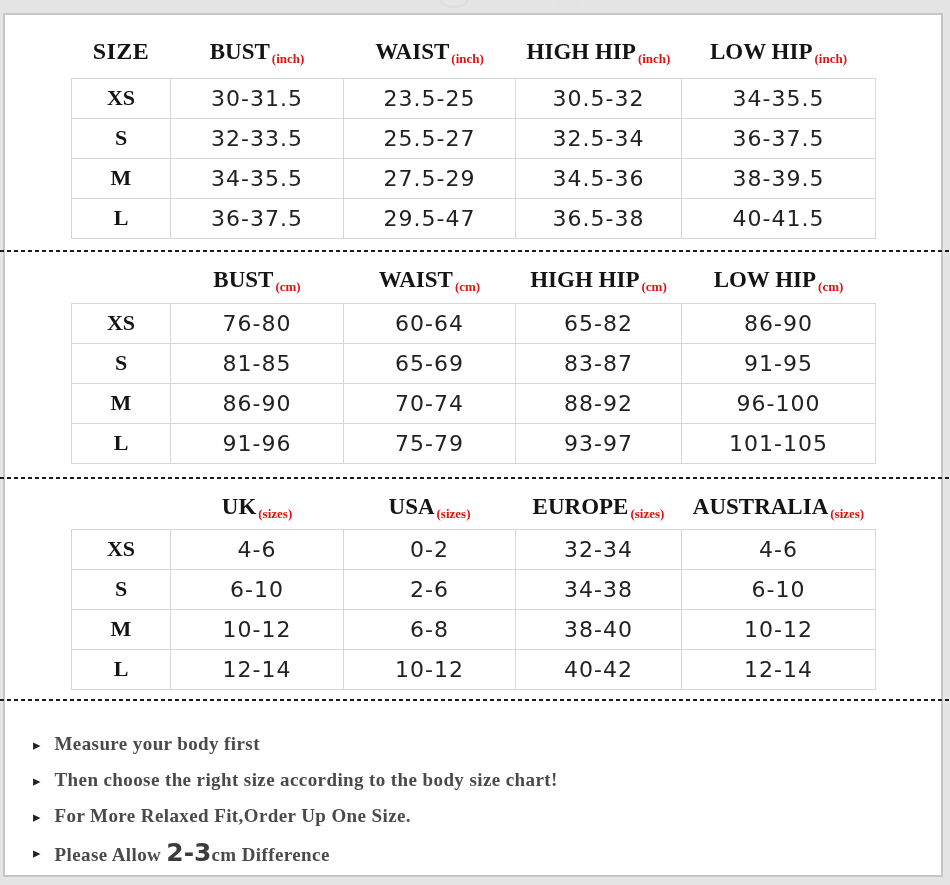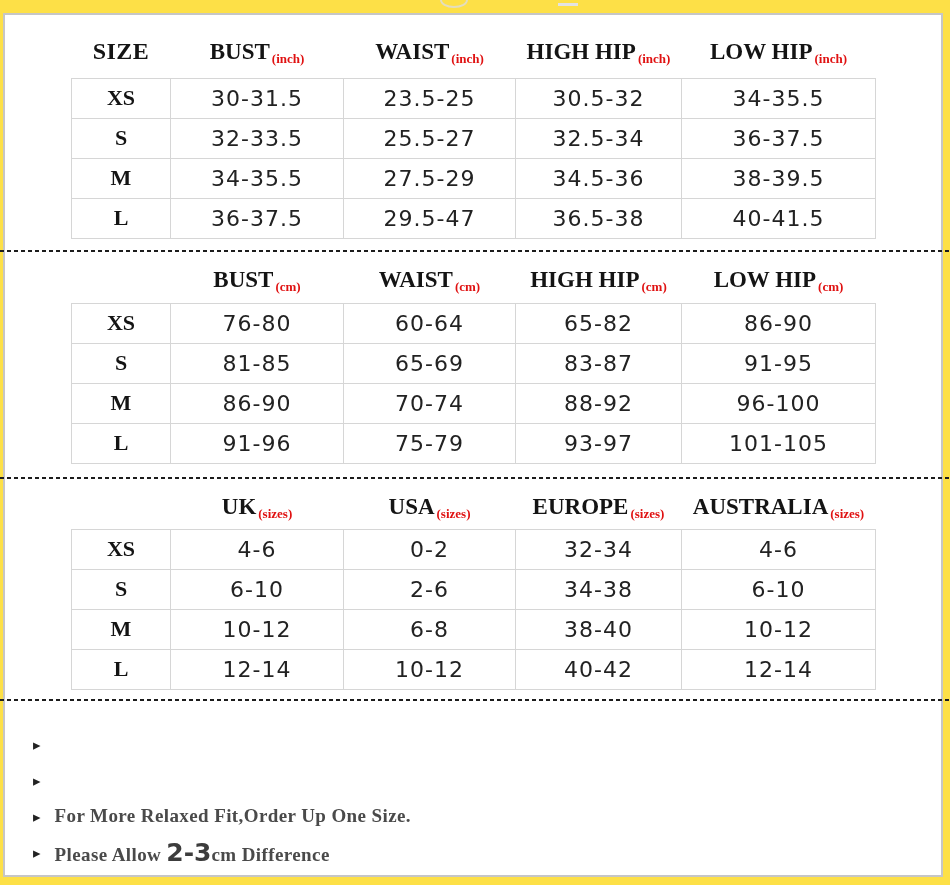--- a/index.html
+++ b/index.html
@@ -1,18 +1,18 @@
 <!DOCTYPE html>
 <html><head>
 <meta charset="utf-8">
 <style>
   * { margin:0; padding:0; box-sizing:border-box; }
   body { background:#fff; font-family:"Liberation Sans", sans-serif; }
   .canvas {
-    position:relative; width:950px; height:885px; background:#fde047;
+    position:relative; width:950px; height:885px; background:#e5e5e5;
     overflow:hidden;
   }
   .frame {
     position:absolute; left:3px; top:13px; width:940px; height:864px;
     border:2px solid #c6c6c6; background:#ffffff;
   }
   
   .artifact-arc {
     position:absolute; left:440px; top:-8px; width:28px; height:16px;
     border:2px solid #dcdcdc; border-radius:50%; opacity:.8;
@@ -236,23 +236,25 @@
         <td class="val-cell">12-14</td>
       </tr>
     </tbody>
   </table>
 
   <div class="dashed-sep" id="sep-3"></div>
 
   <div class="notes">
     <div class="note-line">
       <span class="bullet">▸</span>
-    </div>
-    <div class="note-line">
-      <span class="bullet">▸</span>
+      <span class="note-text">Measure your body first</span>
+    </div>
+    <div class="note-line">
+      <span class="bullet">▸</span>
+      <span class="note-text">Then choose the right size according to the body size chart!</span>
     </div>
     <div class="note-line">
       <span class="bullet">▸</span>
       <span class="note-text">For More Relaxed Fit,Order Up One Size.</span>
     </div>
     <div class="note-line">
       <span class="bullet">▸</span>
       <span class="note-text"><span>Please Allow </span><span class="note-em">2-3</span><span>cm Difference</span></span>
     </div>
   </div>

